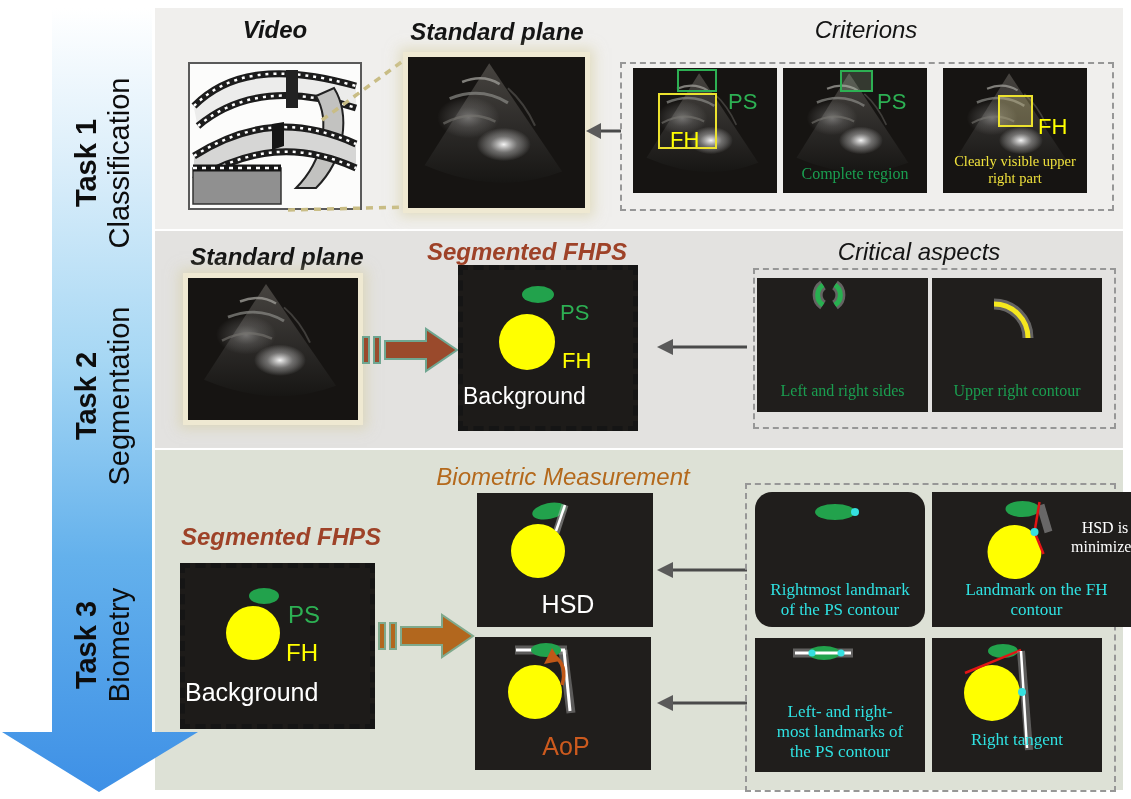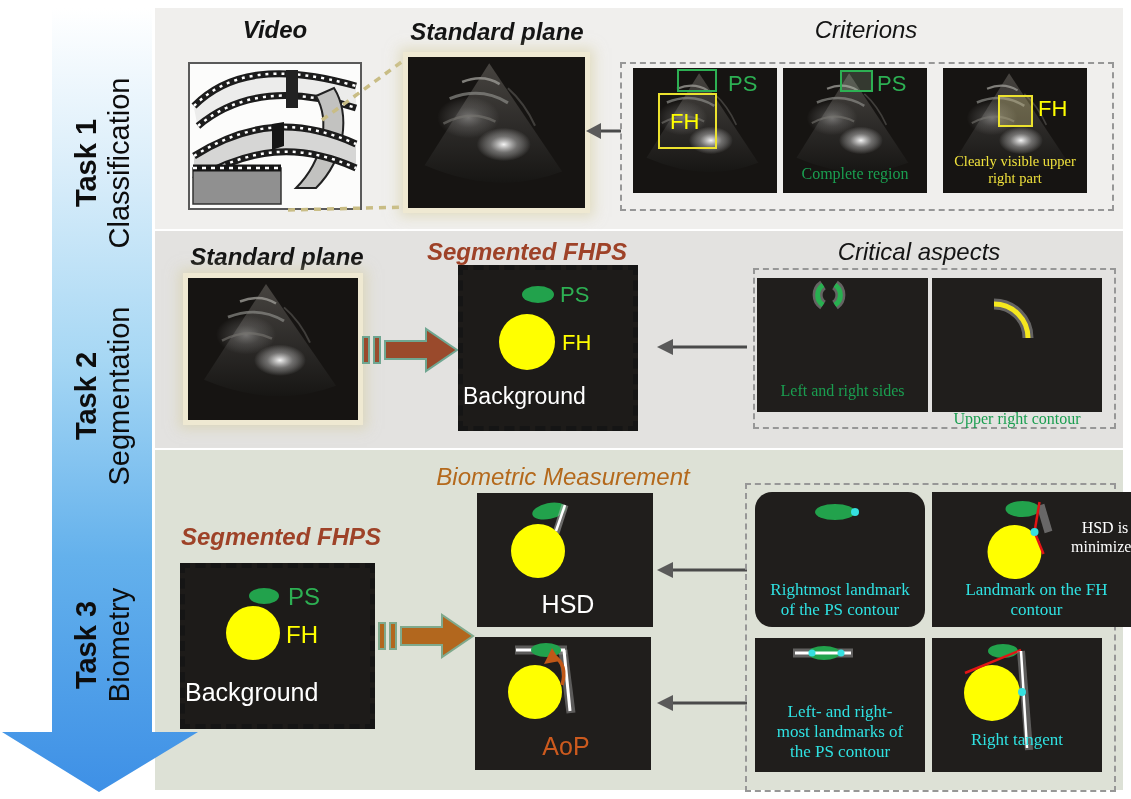--- a/index.html
+++ b/index.html
@@ -24,21 +24,21 @@
 
   .us{position:absolute;background:#141210;}
   .us svg{position:absolute;left:0;top:0;width:100%;height:100%;}
   .glow{box-shadow:0 0 0 5px #efe9d2,0 0 12px 9px rgba(214,205,160,.55);}
 
   .blackbox{position:absolute;background:#201e1c;}
   .blackbox svg{position:absolute;left:0;top:0;width:100%;height:100%;}
   .dashbox{position:absolute;border:2px dashed #979797;}
   .panel{position:absolute;background:#1d1b19;border:5px dashed #151515;}
 
-  .lbl{position:absolute;font-size:22px;}
+  .lbl{position:absolute;font-size:22px;margin-top:18px;}
   .green{color:#2db053;} .yellow{color:#ffff00;} .white{color:#ffffff;}
   .ell{position:absolute;border-radius:50%;background:#22a24c;}
   .circ{position:absolute;border-radius:50%;background:#ffff00;}
   .bgl{position:absolute;left:0;right:0;text-align:left;color:#fff;font-size:23px;}
 
   .cap{position:absolute;left:0;right:0;text-align:center;
        font-family:"Liberation Serif",serif;}
   .cap-green{color:#1a9e50;font-size:16px;}
   .cap-cyan{color:#2fe2e2;font-size:17px;line-height:20px;}
   .cap-yellow{color:#f0e23c;font-size:14.5px;line-height:17px;}
@@ -245,21 +245,21 @@
         <path d="M78,7 A12,12 0 0 1 78,27" stroke="#28b050" stroke-width="5" fill="none"></path>
       </svg>
       <div class="cap cap-green" style="top:104px;">Left and right sides</div>
     </div>
 
     <div class="blackbox" style="left:777px;top:47px;width:170px;height:134px;">
       <svg viewBox="0 0 170 134">
         <path d="M62,26 A34,34 0 0 1 96,60" stroke="#aaaaaa" stroke-width="11" fill="none" opacity="0.5"></path>
         <path d="M62,26 A34,34 0 0 1 96,60" stroke="#f5e81e" stroke-width="5" fill="none"></path>
       </svg>
-      <div class="cap cap-green" style="top:104px;margin-top:28px;">Upper right contour</div>
+      <div class="cap cap-green" style="top:104px;">Upper right contour</div>
     </div>
   </div>
 
   <div class="row" id="row3">
     <div class="title brown" style="left:126px;top:73px;">Segmented FHPS</div>
 
     <div class="panel" style="left:25px;top:113px;width:185px;height:156px;">
       <div class="ell" style="left:64px;top:20px;width:30px;height:16px;"></div>
       <div class="lbl green" style="left:103px;top:15px;font-size:24px;">PS</div>
       <div class="circ" style="left:41px;top:38px;width:54px;height:54px;"></div>

